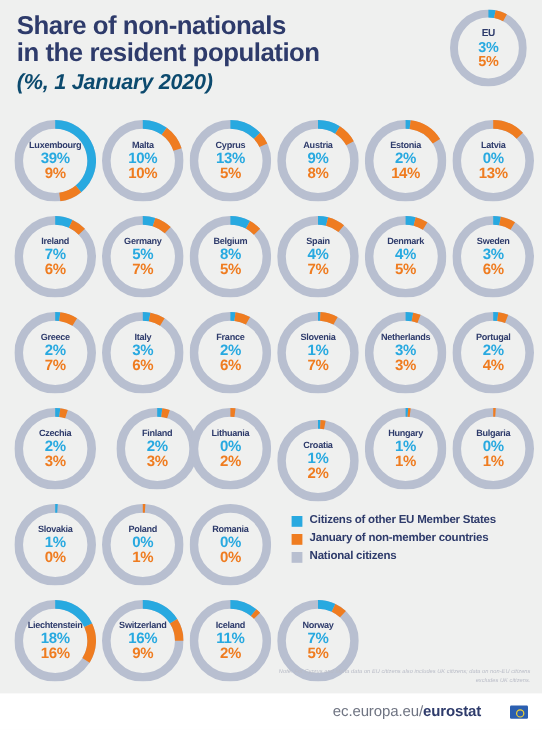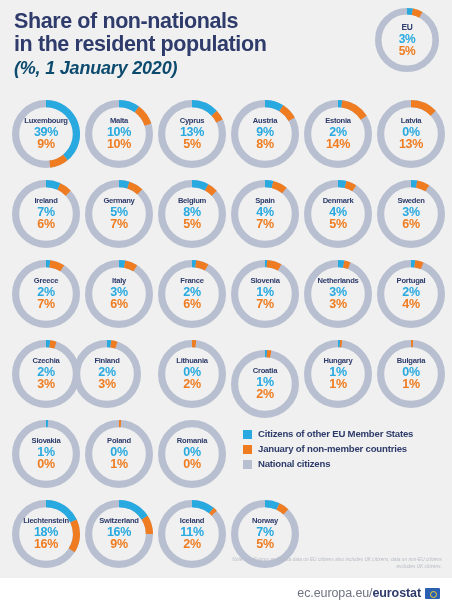--- a/index.html
+++ b/index.html
@@ -153,20 +153,21 @@
     width: 452px;
     height: 30px;
     background: #ffffff;
   }
   .footer-inner {
     position: absolute;
     right: 12px;
     top: 8px;
     display: flex;
     align-items: center;
+    gap: 20px;
   }
   .footer-url {
     font-size: 12.5px;
     color: #6f7482;
     letter-spacing: -0.1px;
   }
   .footer-url b {
     color: #2e3b6b;
     font-weight: bold;
   }
@@ -424,21 +425,21 @@
           <circle cx="34" cy="34" r="30.4" fill="none" stroke="#b8bfd0" stroke-width="7.2"></circle>
           <path d="M 34 3.6000000000000014 A 30.4 30.4 0 0 1 37.81013030035485 3.839713080039875" fill="none" stroke="#28a9e0" stroke-width="7.2"></path>
           <path d="M 37.81013030035485 3.839713080039875 A 30.4 30.4 0 0 1 43.394116628998404 5.087881904627334" fill="none" stroke="#ef7c20" stroke-width="7.2"></path>
         </svg>
         <div class="donut-label">
           <div class="donut-name">Czechia</div>
           <div class="donut-eu-val">2%</div>
           <div class="donut-non-val">3%</div>
         </div>
       </div>
-      <div class="donut" style="left: 73px; top: 340px; text-align: center;">
+      <div class="donut" style="left: 97px; top: 340px; text-align: center;">
         <svg viewBox="0 0 68 68">
           <circle cx="34" cy="34" r="30.4" fill="none" stroke="#b8bfd0" stroke-width="7.2"></circle>
           <path d="M 34 3.6000000000000014 A 30.4 30.4 0 0 1 37.81013030035485 3.839713080039875" fill="none" stroke="#28a9e0" stroke-width="7.2"></path>
           <path d="M 37.81013030035485 3.839713080039875 A 30.4 30.4 0 0 1 43.394116628998404 5.087881904627334" fill="none" stroke="#ef7c20" stroke-width="7.2"></path>
         </svg>
         <div class="donut-label">
           <div class="donut-name">Finland</div>
           <div class="donut-eu-val">2%</div>
           <div class="donut-non-val">3%</div>
         </div>

